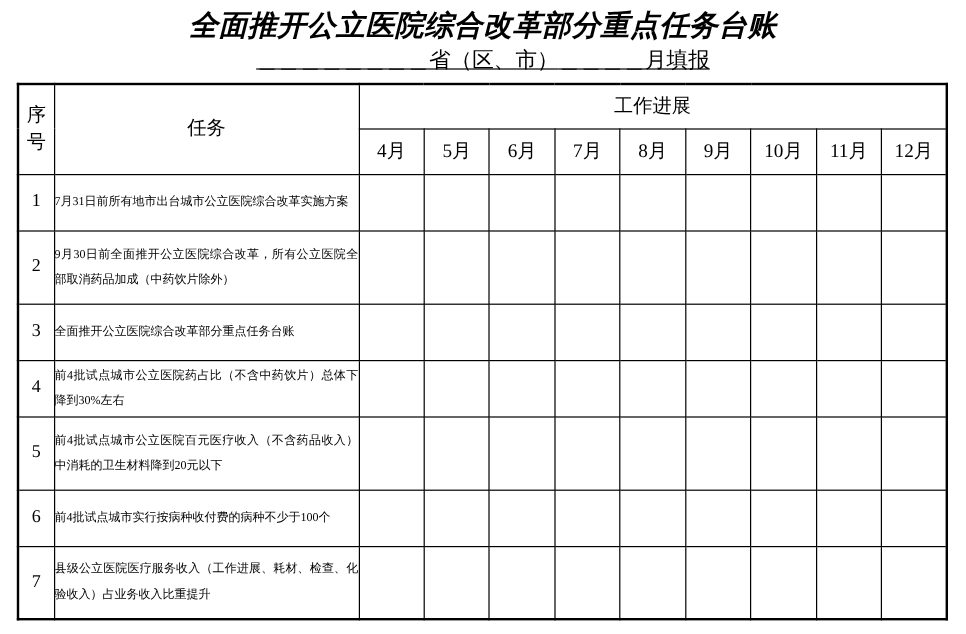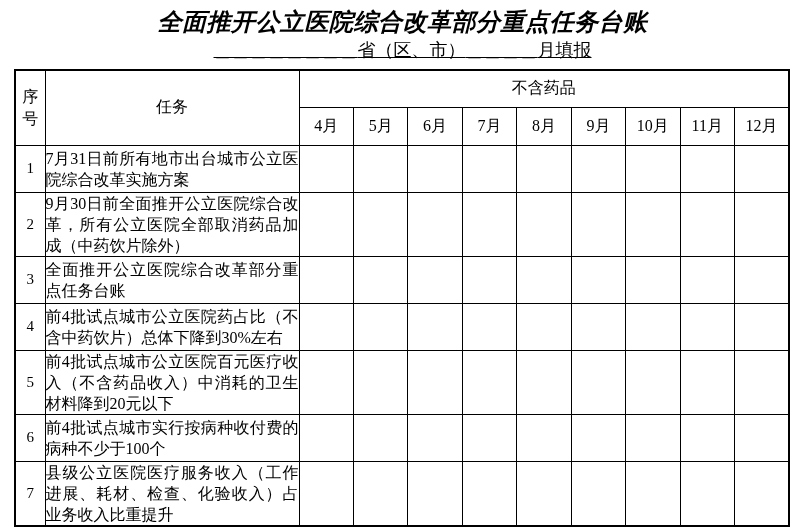--- a/index.html
+++ b/index.html
@@ -54,21 +54,21 @@
     word-break: break-all;
     line-height: 22px;
     padding: 0 6px;
     margin-left: 45px;
   }
   .c-index {
     text-align: center;
     font-size: 15px;
   }
   .c-task {
-    font-size: 16px;
+    font-size: 10px;
     line-height: 21px;
     padding: 2px 3px 2px 4px;
     text-align: justify;
     text-align-last: left;
   }
   .c-blank { background: #ffffff; }
 </style>
 </head>
 <body>
 
@@ -87,21 +87,21 @@
       <col>
       <col>
       <col>
       <col>
       <col>
   </colgroup>
   <thead>
     <tr class="hh1">
       <th rowspan="2" class="th-index">序号</th>
       <th rowspan="2">任务</th>
-      <th colspan="9">不含药品</th>
+      <th colspan="9">工作进展</th>
     </tr>
     <tr class="hh2">
       <th>4月</th>
       <th>5月</th>
       <th>6月</th>
       <th>7月</th>
       <th>8月</th>
       <th>9月</th>
       <th>10月</th>
       <th>11月</th>

